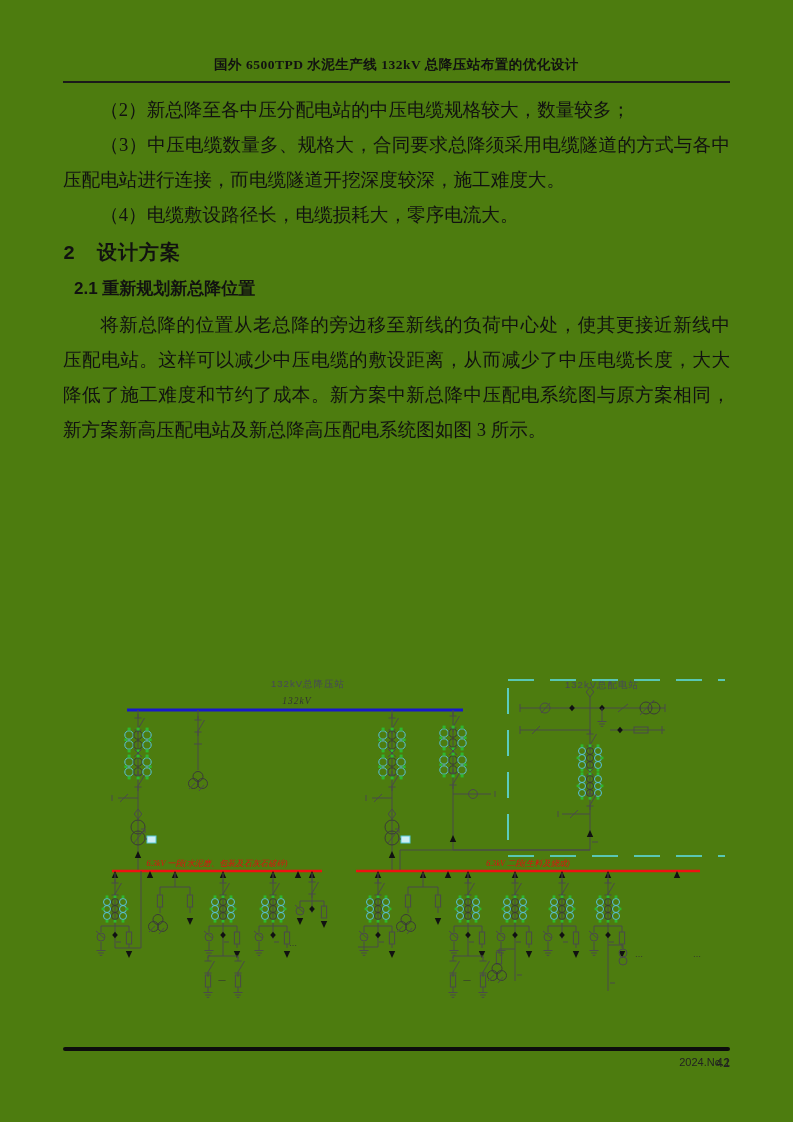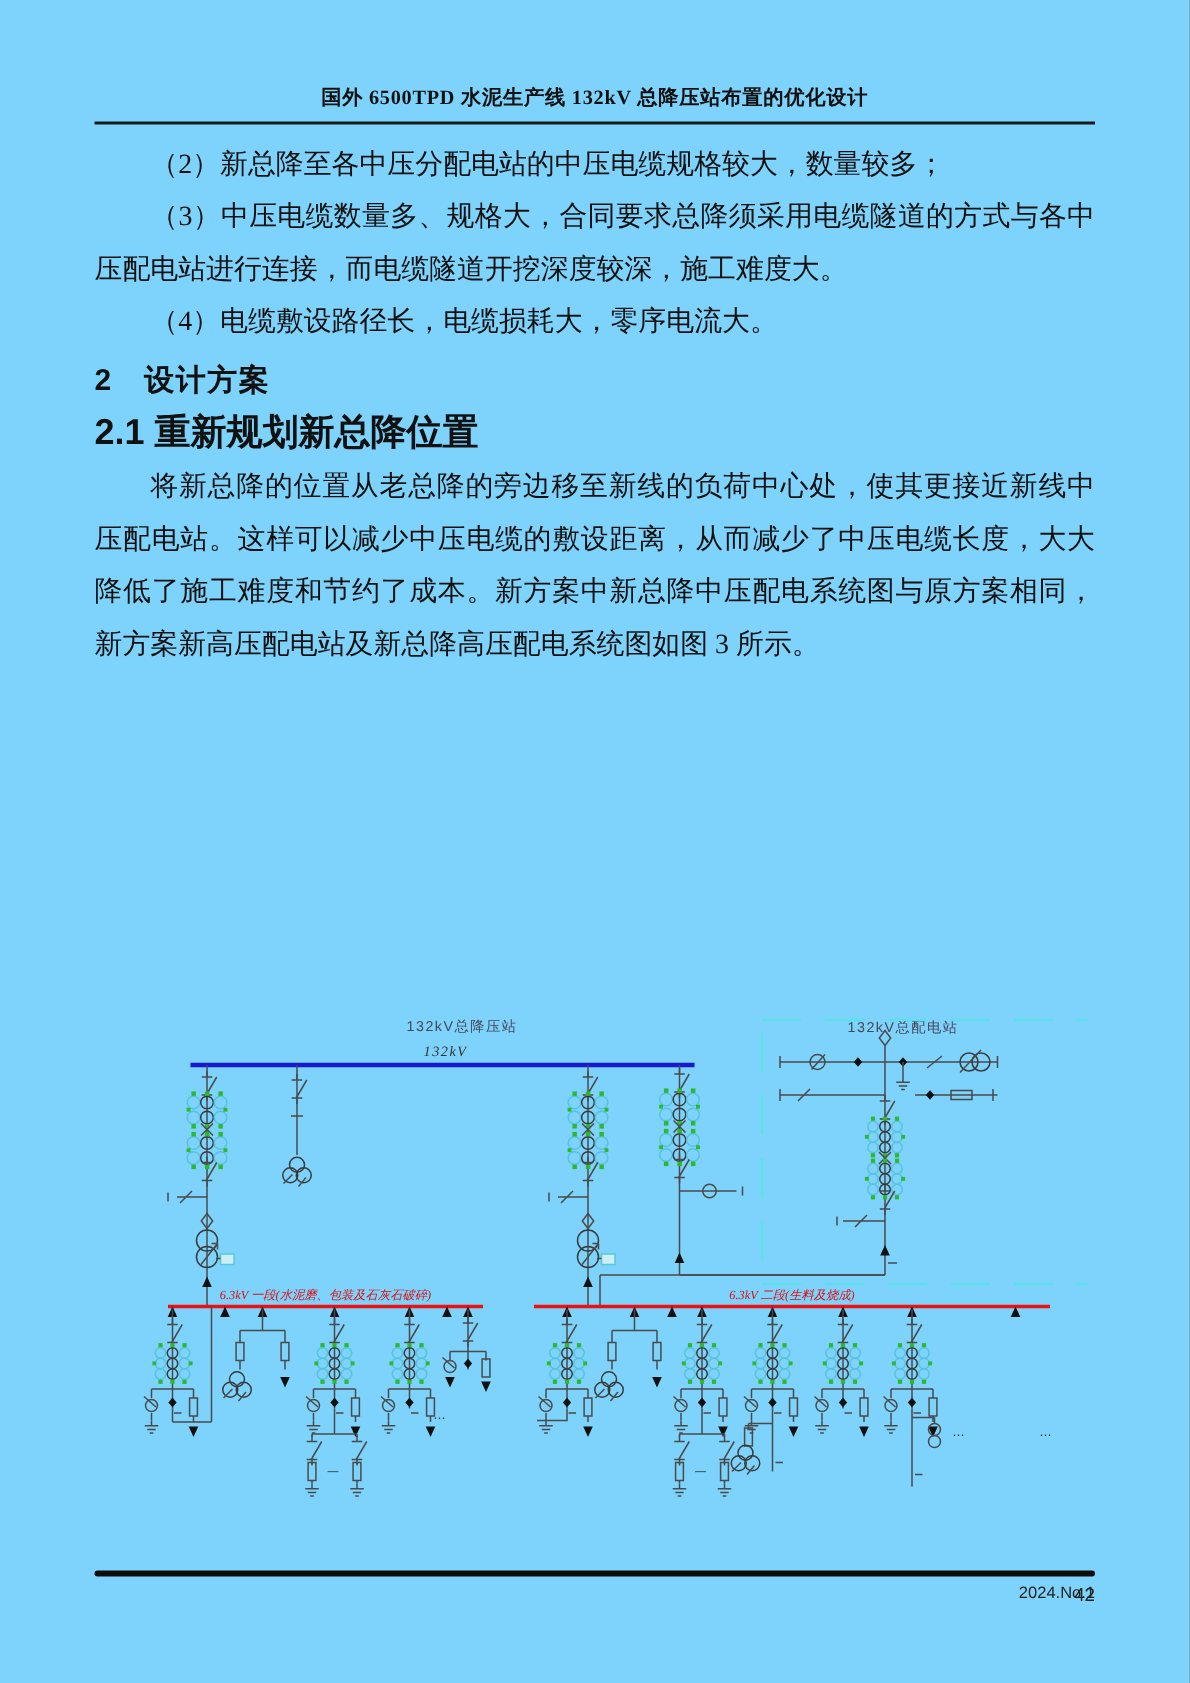--- a/index.html
+++ b/index.html
@@ -1,27 +1,27 @@
 <!DOCTYPE html>
 <html><head>
 <meta charset="utf-8">
 <style>
   html,body{margin:0;padding:0;background:#888;}
-  .page{position:relative;width:793px;height:1122px;background:#7dd3fc;margin:0 auto;overflow:hidden;
+  .page{position:relative;width:793px;height:1122px;background:#4d7c0f;margin:0 auto;overflow:hidden;
         font-family:"Liberation Serif","DejaVu Sans",serif;color:#111;}
   .hdr{position:absolute;top:56px;left:63px;width:667px;text-align:center;
        font-size:13.5px;font-weight:bold;letter-spacing:.5px;
        border-bottom:2px solid #1a1a1a;padding-bottom:7px;}
   .textblock{position:absolute;top:92px;left:63px;width:667px;
        font-size:18.6px;line-height:35px;text-align:justify;}
   .textblock p{margin:0;text-indent:2em;}
-  .h2{font-family:Liberation Sans, sans-serif;font-weight:bold;
+  .h2{font-family:Liberation Mono, monospace;font-weight:bold;
       font-size:20px;line-height:30px;margin:7px 0 3px;letter-spacing:1px;}
   .h21{font-family:"Liberation Sans","DejaVu Sans",sans-serif;font-weight:bold;
-      font-size:24px;line-height:28px;margin:6px 0 4px;}
+      font-size:17px;line-height:28px;margin:6px 11px 4px;}
   .fig{position:absolute;top:670px;left:65px;}
   .caption{position:absolute;top:1004px;left:63px;width:667px;text-align:center;
       font-family:"Liberation Sans","DejaVu Sans",sans-serif;font-weight:bold;font-size:15px;}
   .footbar{position:absolute;top:1047px;left:63px;width:667px;height:4px;background:#0d0d0d;border-radius:2px;}
   .footpage{position:absolute;top:1056px;left:63px;width:667px;text-align:right;
       font-family:"Liberation Sans","DejaVu Sans",sans-serif;font-size:12.5px;color:#222;}
   .footissue{position:absolute;top:1056px;right:63px;
       font-family:"Liberation Sans","DejaVu Sans",sans-serif;font-size:11px;color:#222;}
   
   svg{shape-rendering:geometricPrecision;}

